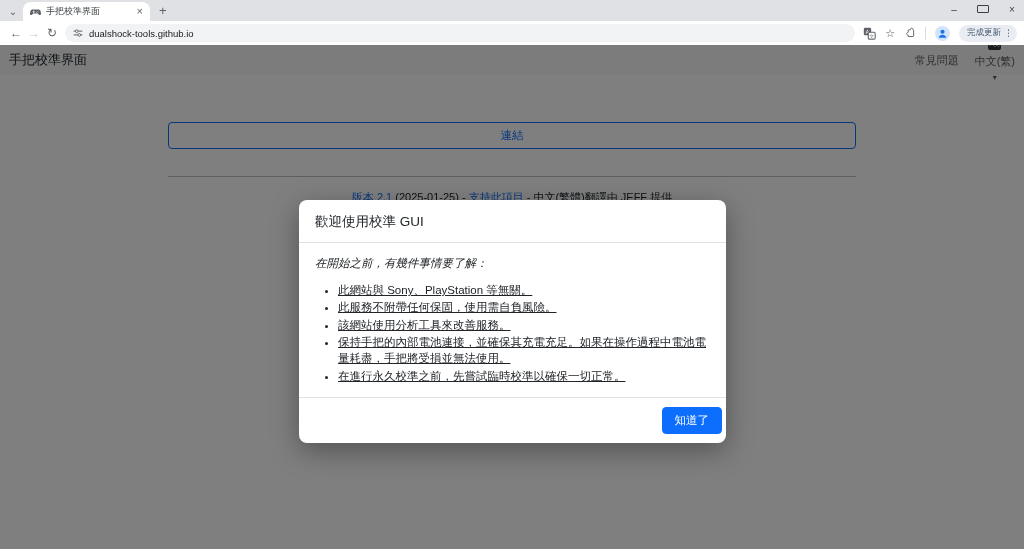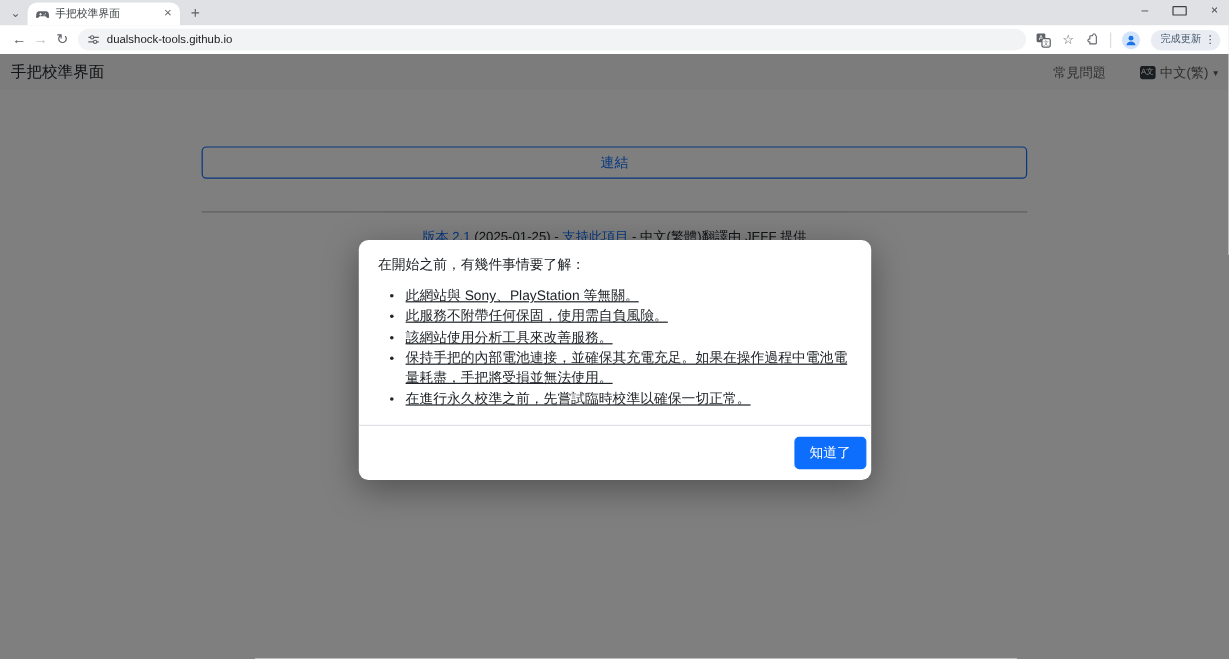--- a/index.html
+++ b/index.html
@@ -35,23 +35,23 @@
             align-items:center; justify-content:center; }
   .update-pill { height:17px; background:#e9edf3; border-radius:9px; display:flex; align-items:center;
                  padding:0 4px 0 8px; gap:3px;justify-content:flex-end; }
   .update-pill .txt { font-size:8.5px; color:#45586e; }
   .update-pill .dots { font-size:9px; color:#3c4043; }
 
   
   .page { position:relative; height:504px; background:#fff; overflow:hidden; }
   .site-nav { height:30px; background:#f8f9fa; display:flex; align-items:center; padding:0 9px; }
   .brand { font-size:13px; color:#212529; }
-  .site-nav-right { margin-left:auto; display:flex; align-items:center; gap:28px; }
+  .site-nav-right { margin-left:auto; display:flex; align-items:center; gap:16px; }
   .faq-link { font-size:11px; color: rgba(0,0,0,.65); }
-  .lang-dd { font-size:11px; color: rgba(0,0,0,.65); display:flex; align-items:center; gap:4px; }
+  .lang-dd { font-size:11px; color: rgba(0,0,0,.65); display:flex; align-items:center; gap:4px;flex-direction:column; }
   .translate-badge { width:13px; height:11px; background:#343a40; border-radius:2px; color:#fff;
                      font-size:6.5px; display:flex; align-items:center; justify-content:center; }
   .caret { font-size:8px; }
 
   .content { width:688px; margin:0 auto; padding-top:10px; text-align:center; }
   .instruction { font-size:11.5px; color:#212529; margin-bottom:11px; }
   .connect-btn { display:block; width:100%; background:transparent; border:1px solid #0d6efd;
                  color:#0d6efd; border-radius:4px; font-size:11.5px; padding:5px 0;
                  font-family:inherit; cursor:pointer;margin-top:37px; }
   .content hr { border:none; border-top:1px solid rgba(0,0,0,.25); margin:27px 0 13px; }
@@ -61,21 +61,21 @@
   .social { display:flex; align-items:center; gap:9px; }
   .social .s-ico { color:#1a1e21; display:flex; }
 
   .backdrop { position:absolute; left:0; top:0; right:0; bottom:0; background:rgba(0,0,0,.5); }
 
   .modal { position:absolute; left:299px; top:155px; width:427px; background:#fff;
            border-radius:8px; box-shadow:0 8px 28px rgba(0,0,0,.35); }
   .modal-header { padding:13px 16px 11px; border-bottom:1px solid #dee2e6; }
   .modal-title { font-size:13.5px; color:#212529; font-weight:400; }
   .modal-body { padding:13px 16px 12px; font-size:11.5px; color:#212529; text-align:left; }
-  .modal-body p { margin-bottom:11px; }
+  .modal-body p { margin-bottom:11px;font-style:italic; }
   .modal-body ul { padding-left:23px; }
   .modal-body li { line-height:1.42; margin-bottom:1px;text-decoration:underline; }
   .modal-footer { padding:9px 4px; border-top:1px solid #dee2e6; display:flex; justify-content:flex-end; }
   .ok-btn { background:#0d6efd; border:1px solid #0d6efd; color:#fff; border-radius:4px;
             font-size:11.5px; padding:5px 12px; font-family:inherit; cursor:pointer; }
 </style>
 </head>
 <body>
 
 <div class="chrome-top">
@@ -180,20 +180,23 @@
               <path fill="#1a1e21" d="M8 0C3.58 0 0 3.58 0 8c0 3.54 2.29 6.53 5.47 7.59.4.07.55-.17.55-.38 0-.19-.01-.82-.01-1.49-2.01.37-2.53-.49-2.69-.94-.09-.23-.48-.94-.82-1.13-.28-.15-.68-.52-.01-.53.63-.01 1.08.58 1.23.82.72 1.21 1.87.87 2.33.66.07-.52.28-.87.51-1.07-1.78-.2-3.64-.89-3.64-3.95 0-.87.31-1.59.82-2.15-.08-.2-.36-1.02.08-2.12 0 0 .67-.21 2.2.82.64-.18 1.32-.27 2-.27s1.36.09 2 .27c1.53-1.04 2.2-.82 2.2-.82.44 1.1.16 1.92.08 2.12.51.56.82 1.27.82 2.15 0 3.07-1.87 3.75-3.65 3.95.29.25.54.73.54 1.48 0 1.07-.01 1.93-.01 2.2 0 .21.15.46.55.38A8.01 8.01 0 0016 8c0-4.42-3.58-8-8-8z"></path>
             </svg>
         </span>
       </span>
     </div>
   </div>
 
   <div class="backdrop"></div>
 
   <div class="modal">
+    <div class="modal-header">
+      <div class="modal-title">歡迎使用校準 GUI</div>
+    </div>
     <div class="modal-body">
       <p>在開始之前，有幾件事情要了解：</p>
       <ul>
         <li>此網站與 Sony、PlayStation 等無關。</li>
         <li>此服務不附帶任何保固，使用需自負風險。</li>
         <li>該網站使用分析工具來改善服務。</li>
         <li>保持手把的內部電池連接，並確保其充電充足。如果在操作過程中電池電量耗盡，手把將受損並無法使用。</li>
         <li>在進行永久校準之前，先嘗試臨時校準以確保一切正常。</li>
       </ul>
     </div>

